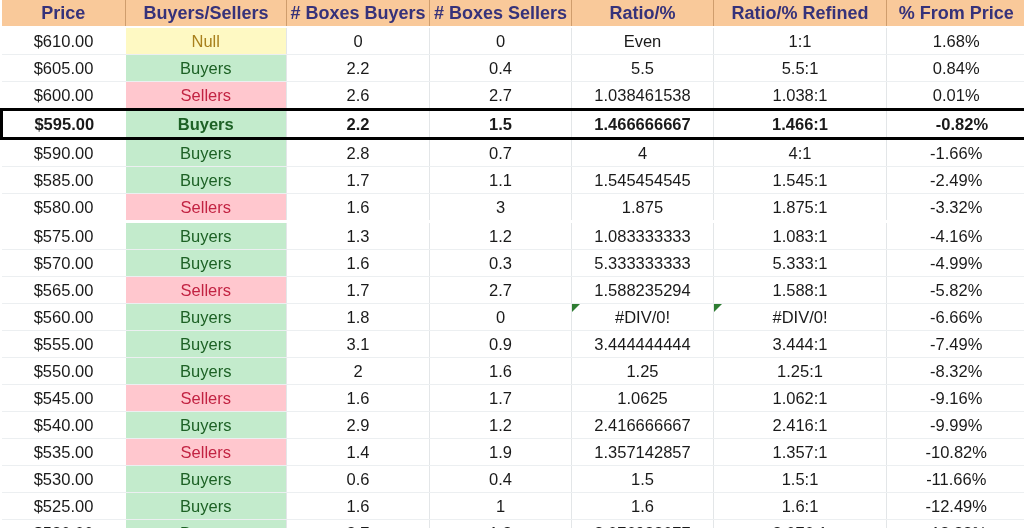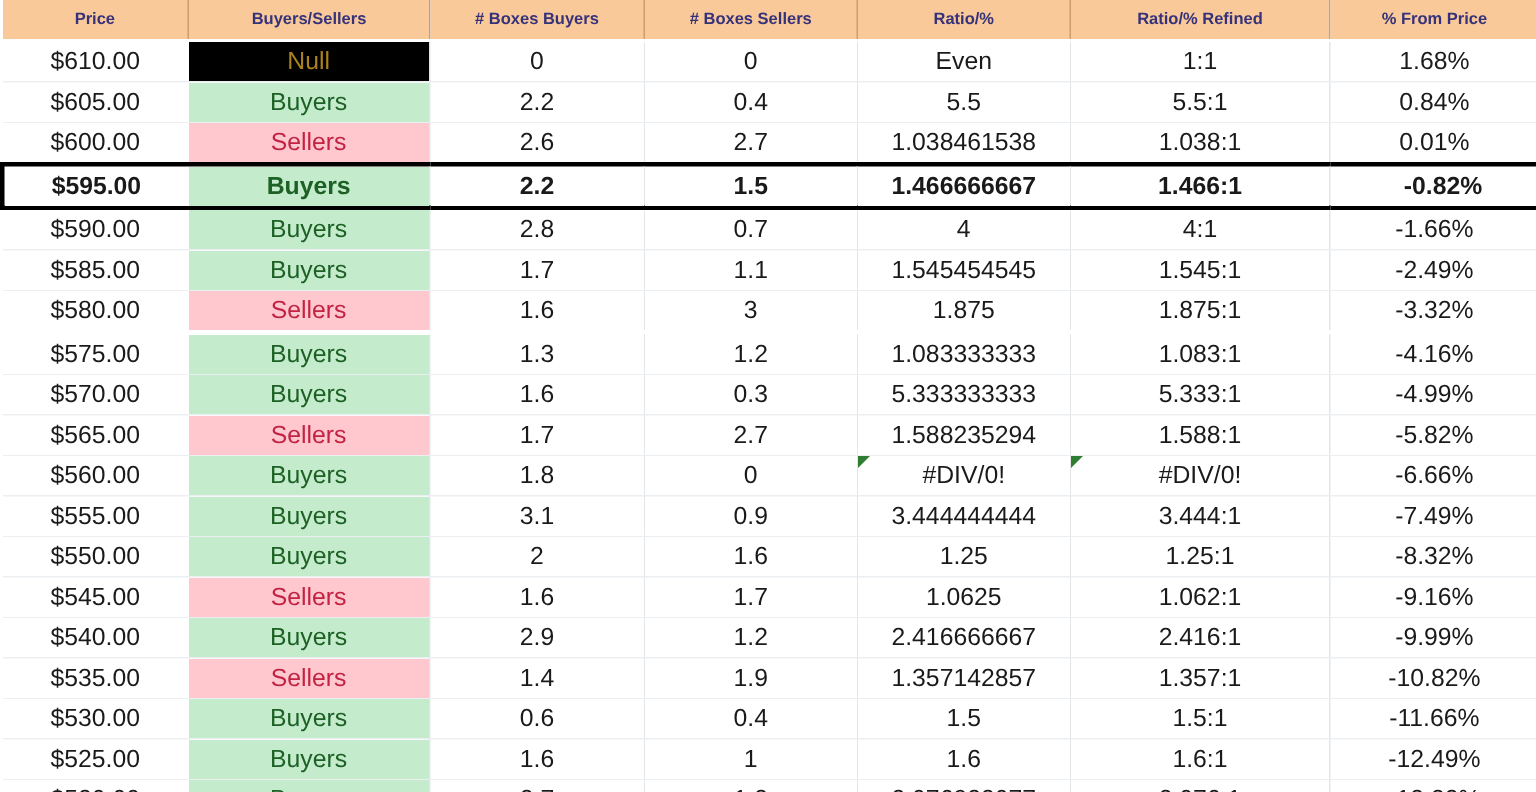--- a/index.html
+++ b/index.html
@@ -36,21 +36,21 @@
   col.c-bsell   { width: 142px; }
   col.c-ratio   { width: 142px; }
   col.c-refined { width: 173px; }
   col.c-pct     { width: 139px; }
 
   
   thead th {
     background: #f9c99a;
     color: #36327a;
     font-weight: bold;
-    font-size: 11px;
+    font-size: 18px;
     text-align: center;
     height: 26px;
     padding: 0 2px;
     border-right: 1px solid #cf9d6d;
     border-bottom: 2px solid #ffffff;
     white-space: nowrap;
     overflow: hidden;
   }
   thead th:last-child { border-right: none; }
 
@@ -75,21 +75,21 @@
   td.sig-buyers {
     background: #c3ebcc;
     color: #1d6125;
   }
   td.sig-sellers {
     background: #ffc7ce;
     color: #c22342;
     margin-left: 13px;
   }
   td.sig-null {
-    background: #000000;
+    background: #fef9c3;
     color: #a9811d;
   }
 
   
   tr.row-highlight td {
     font-weight: bold;
     border-top: 3px solid #000000;
     border-bottom: 3px solid #000000;
   }
   tr.row-highlight td.col-price { border-left: 3px solid #000000; }

